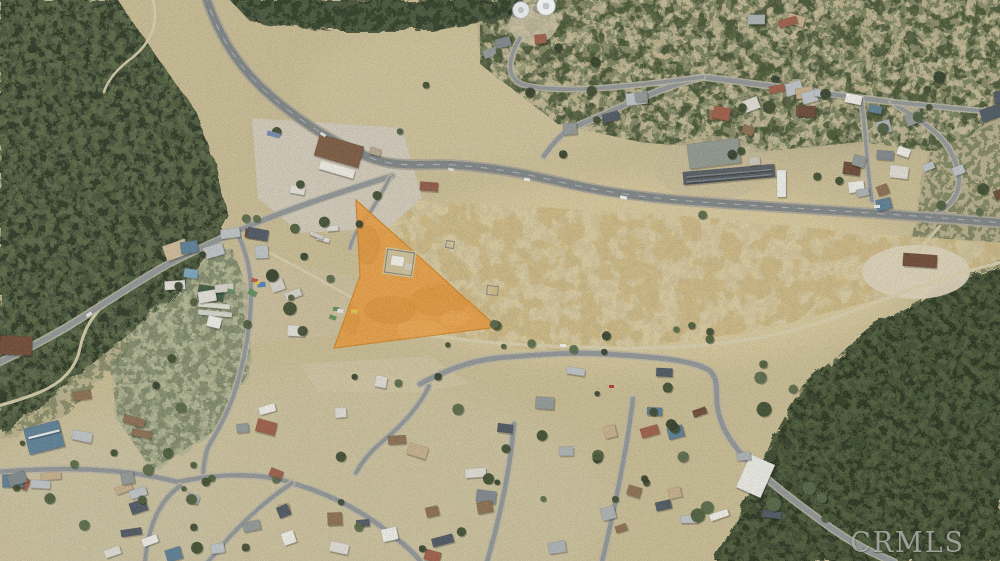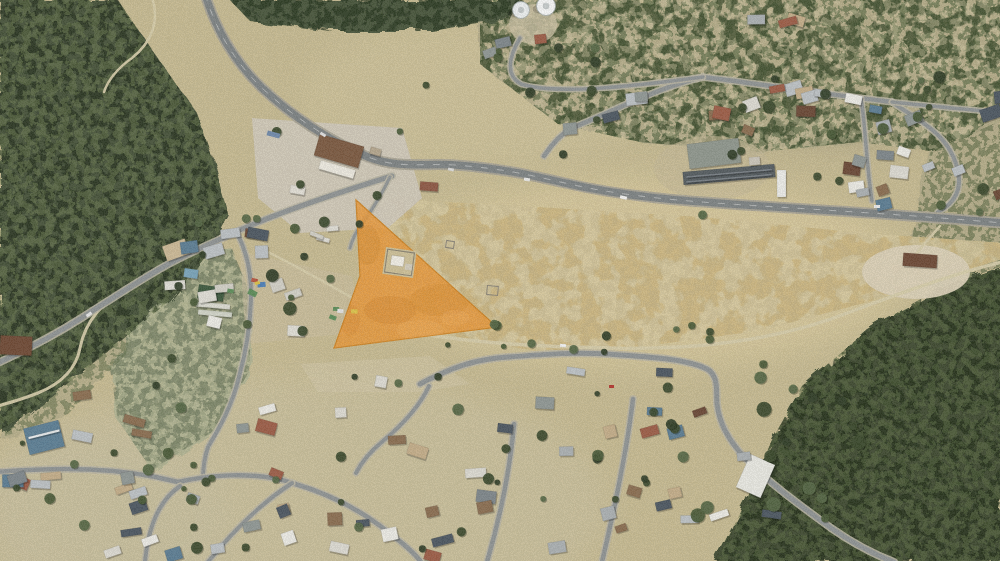--- a/index.html
+++ b/index.html
@@ -846,13 +846,14 @@
           <ellipse cx="541" cy="9" rx="8.55" ry="4.75" fill="rgba(0,0,0,0.2)"></ellipse>
           <circle cx="546" cy="6" r="9.5" fill="#f1f2f2" stroke="#9aa3a3" stroke-width="0.8"></circle>
           <circle cx="546" cy="6" r="3.3249999999999997" fill="rgba(150,158,158,0.5)"></circle>
         </g>
       </g>
       <g>
         <rect width="1000" height="561" fill="#2f2f28" opacity="0.05" filter="url(#spk0.9_51)"></rect>
         <rect width="1000" height="561" fill="#ffffff" opacity="0.05" filter="url(#spk0.85_57)"></rect>
       </g>
     </svg>
+  <div class="watermark" id="wm" style="left: 850px; top: 527px; font-size: 27px; letter-spacing: 2px; color: rgba(242, 242, 238, 0.55);">CRMLS</div>
 </div>
 
 </body></html>

